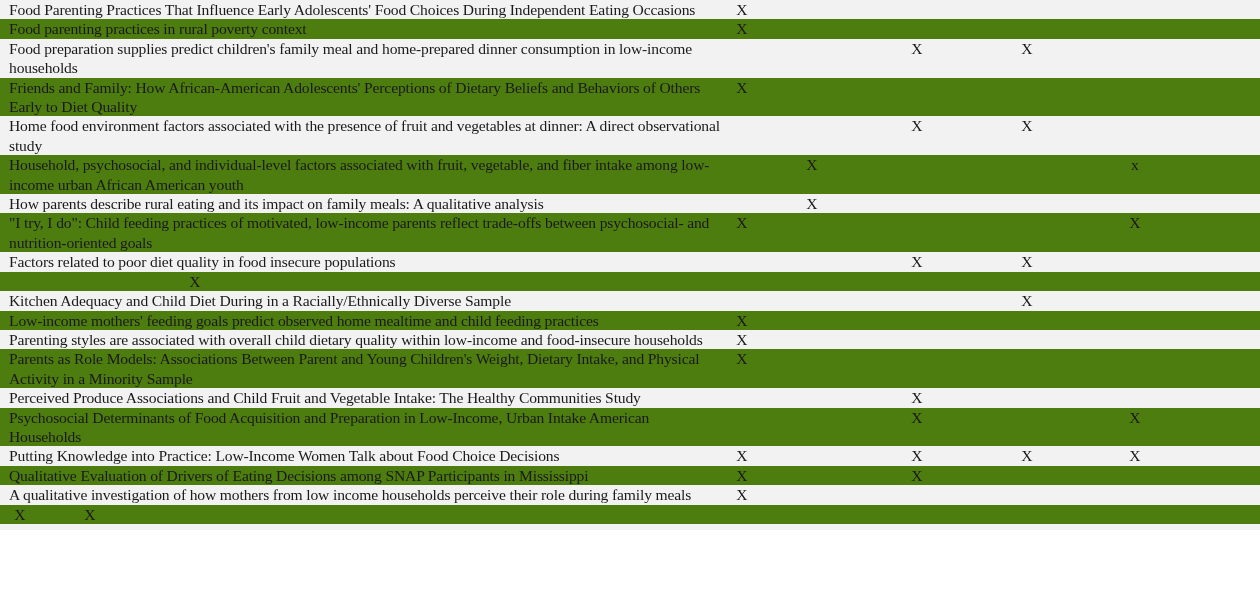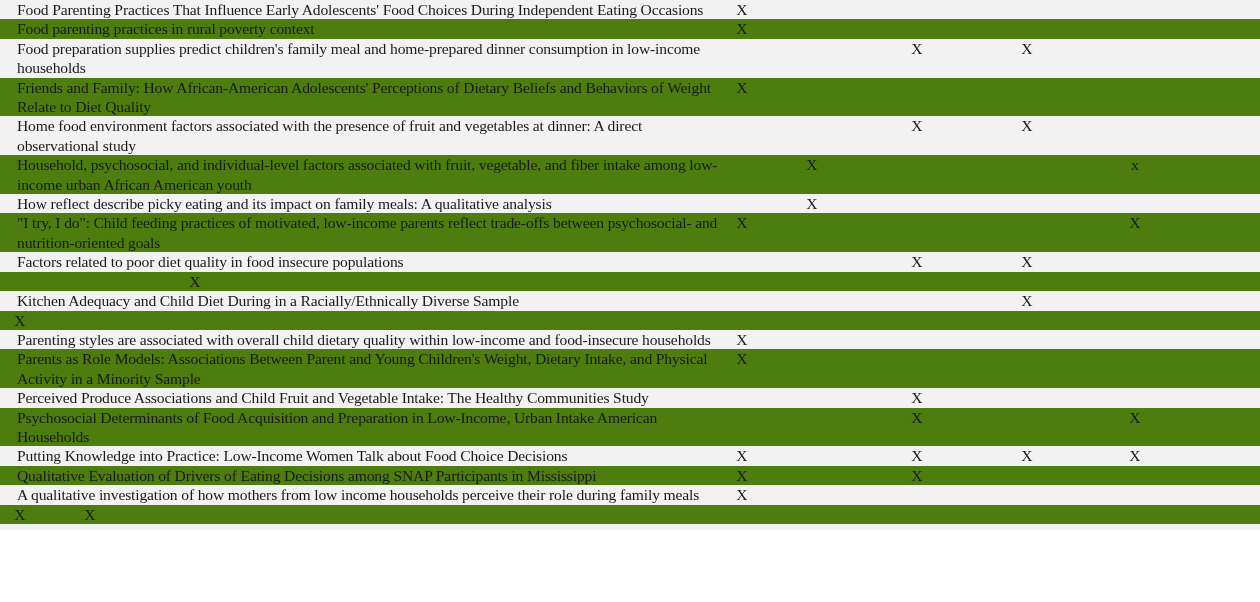--- a/index.html
+++ b/index.html
@@ -25,21 +25,21 @@
     .row {
       display: flex;
       width: 1260px;
       line-height: 19.4px;
       box-sizing: border-box;
     }
     .row.shade { background: #f2f2f2; }
     .row.white { background: #4d7c0f; }
     .title {
       width: 722px;
-      padding-left: 17px;
+      padding-left: 9px;
       box-sizing: border-box;
       white-space: normal;
       letter-spacing: -0.15px;
     }
     .mark {
       position: relative;
       flex: none;
       text-align: center;
     }
     .c1 { width: 40px; }
@@ -82,21 +82,21 @@
     <div class="title">Food preparation supplies predict children's family meal and home-prepared dinner consumption in low-income households</div>
     <div class="mark c1"></div>
     <div class="mark c2"></div>
     <div class="mark c3">X</div>
     <div class="mark c4">X</div>
     <div class="mark c5"></div>
     <div class="mark c6"></div>
   </div>
 
   <div class="row white">
-    <div class="title">Friends and Family: How African-American Adolescents' Perceptions of Dietary Beliefs and Behaviors of Weight Relate to Diet Quality</div>
+    <div class="title">Friends and Family: How African-American Adolescents' Perceptions of Dietary Beliefs and Behaviors of Others Early to Diet Quality</div>
     <div class="mark c1">X</div>
     <div class="mark c2"></div>
     <div class="mark c3"></div>
     <div class="mark c4"></div>
     <div class="mark c5"></div>
     <div class="mark c6"></div>
   </div>
 
   <div class="row shade">
     <div class="title">Home food environment factors associated with the presence of fruit and vegetables at dinner: A direct observational study</div>
@@ -112,21 +112,21 @@
     <div class="title">Household, psychosocial, and individual-level factors associated with fruit, vegetable, and fiber intake among low-income urban African American youth</div>
     <div class="mark c1"></div>
     <div class="mark c2">X</div>
     <div class="mark c3"></div>
     <div class="mark c4"></div>
     <div class="mark c5">x</div>
     <div class="mark c6"></div>
   </div>
 
   <div class="row shade">
-    <div class="title">How reflect describe picky eating and its impact on family meals: A qualitative analysis</div>
+    <div class="title">How parents describe rural eating and its impact on family meals: A qualitative analysis</div>
     <div class="mark c1"></div>
     <div class="mark c2">X</div>
     <div class="mark c3"></div>
     <div class="mark c4"></div>
     <div class="mark c5"></div>
     <div class="mark c6"></div>
   </div>
 
   <div class="row white">
     <div class="title">"I try, I do": Child feeding practices of motivated, low-income parents reflect trade-offs between psychosocial- and nutrition-oriented goals</div>
@@ -161,20 +161,21 @@
     <div class="title">Kitchen Adequacy and Child Diet During in a Racially/Ethnically Diverse Sample</div>
     <div class="mark c1"></div>
     <div class="mark c2"></div>
     <div class="mark c3"></div>
     <div class="mark c4">X</div>
     <div class="mark c5"></div>
     <div class="mark c6"></div>
   </div>
 
   <div class="row white">
+    <div class="title">Low-income mothers' feeding goals predict observed home mealtime and child feeding practices</div>
     <div class="mark c1">X</div>
     <div class="mark c2"></div>
     <div class="mark c3"></div>
     <div class="mark c4"></div>
     <div class="mark c5"></div>
     <div class="mark c6"></div>
   </div>
 
   <div class="row shade">
     <div class="title">Parenting styles are associated with overall child dietary quality within low-income and food-insecure households</div>

